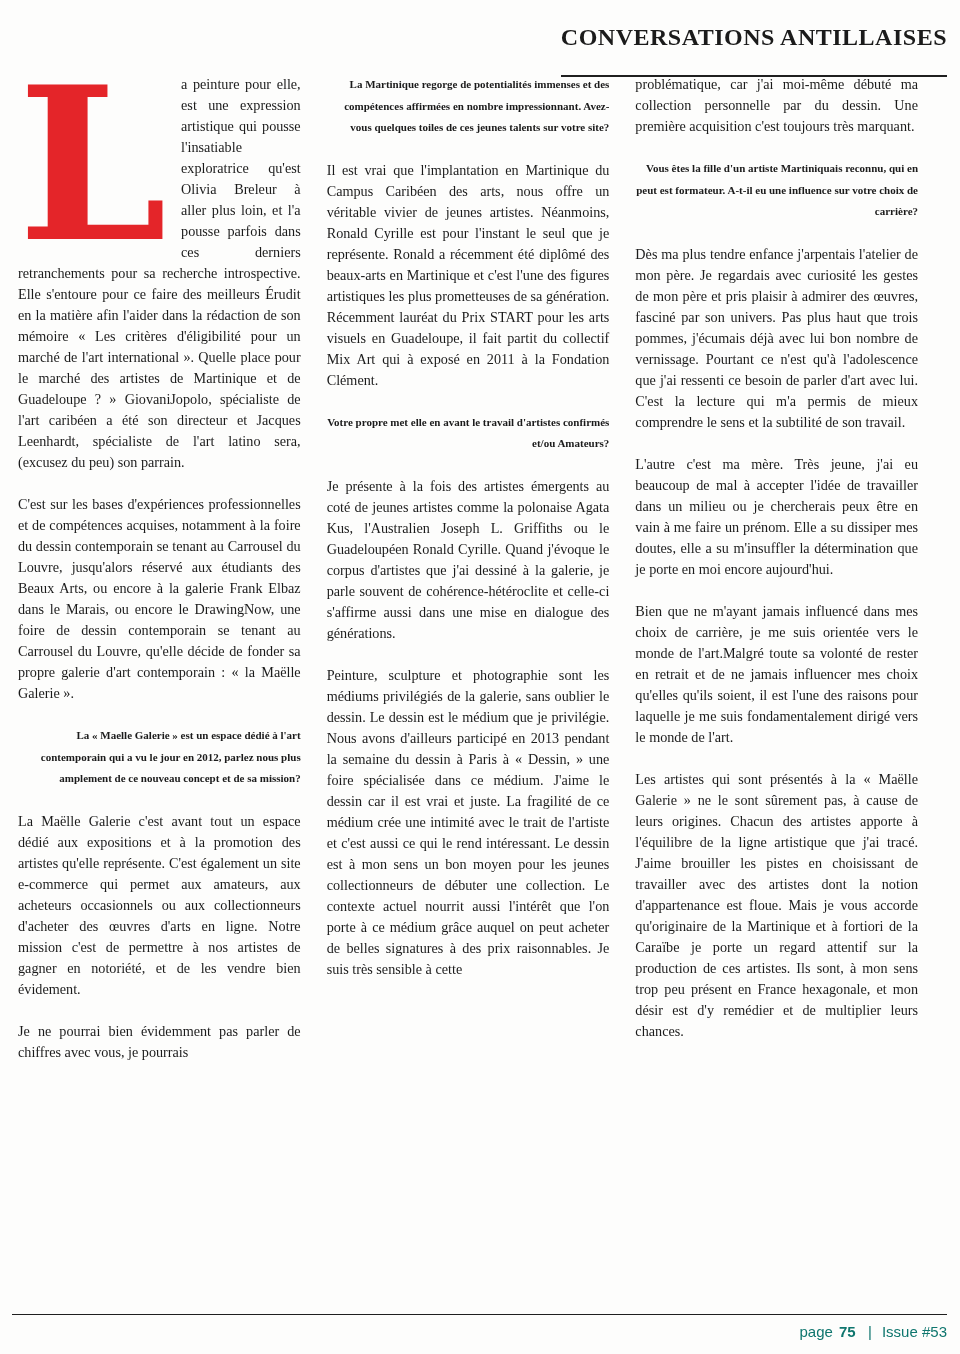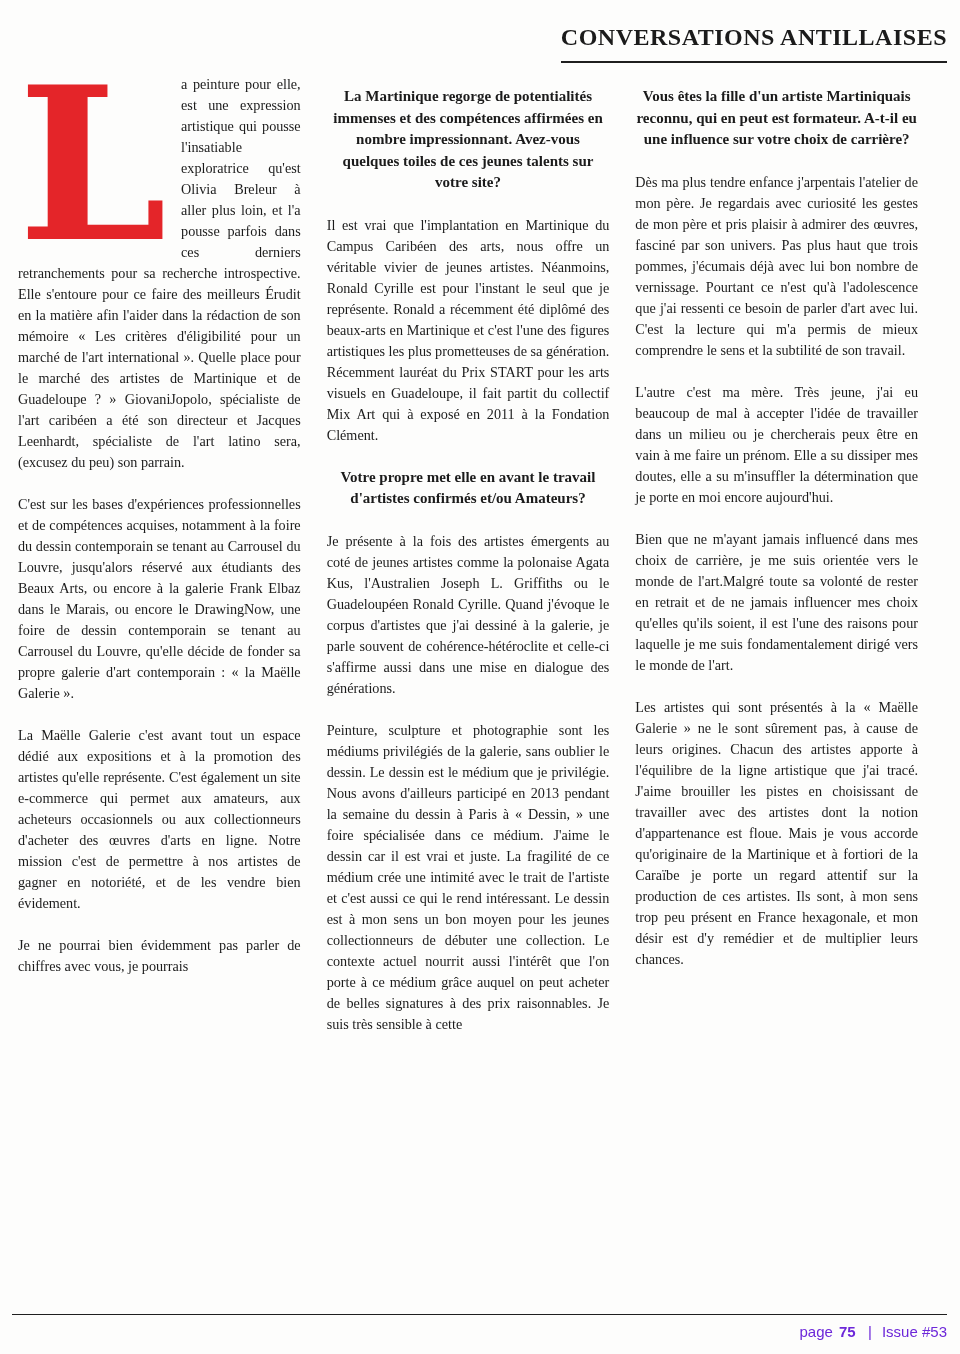--- a/index.html
+++ b/index.html
@@ -10,88 +10,90 @@
     margin: 0 auto;
     background: #fdfdfc;
     font-family: "Liberation Serif", "DejaVu Serif", serif;
     color: #1b1b1b;
     overflow: hidden;
   }
   .mast { position: absolute; top: 24px; right: 13px; text-align: right; }
   .mast-title {
     display: inline-block;
     font-size: 24px; font-weight: bold; letter-spacing: 0.5px;
-    padding-bottom: 10px;
+    padding-bottom: 24px;
     border-bottom: 2px solid #1f1f1f;
     white-space: nowrap;
   }
   .columns {
     position: absolute; top: 74px; left: 18px;
     width: 900px; height: 1228px;
     display: flex; gap: 26px;
     overflow: hidden;
   }
   .col {
     flex: 1 1 0;
     font-size: 14.2px;
     line-height: 21px;
     text-align: justify;
   }
   .body-p { margin: 0 0 21px 0; }
   .q {
-    margin: 12px 0 21px 0;
-    font-size: 15px; font-weight: bold;
+    margin: 0 0 21px 0;
+    font-size: 11px; font-weight: bold;
     line-height: 21.5px;
-    text-align: center;
+    text-align: right;
   }
   .dropcap {
     float: left;
     color: #e42529;
     font-family: "DejaVu Serif", serif;
     font-weight: bold;
     font-size: 212px;
     line-height: 0.82;
     padding: 4px 14px 0 0;
   }
   .foot {
     position: absolute; left: 12px; right: 13px; bottom: 14px;
     font-family: "Liberation Sans", sans-serif;
   }
   .foot-rule { border-top: 1.5px solid #1f1f1f; height: 0; }
-  .foot-text { padding-top: 8px; text-align: right; font-size: 15px; color: #6d28d9; }
+  .foot-text { padding-top: 8px; text-align: right; font-size: 15px; color: #0f766e; }
   .foot-text b { font-weight: bold; margin: 0 2px; }
   .sep { margin: 0 6px; }
 </style>
 </head>
 <body>
 
 <div class="page">
 
   <header class="mast">
     <span class="mast-title">CONVERSATIONS ANTILLAISES</span>
   </header>
 
   <main class="columns">
 
     <section class="col">
       <p class="body-p"><span class="dropcap">L</span><span>a peinture pour elle, est une expression artistique qui pousse l'insatiable exploratrice qu'est Olivia Breleur à aller plus loin, et l'a pousse parfois dans ces derniers retranchements pour sa recherche introspective. Elle s'entoure pour ce faire des meilleurs Érudit en la matière afin l'aider dans la rédaction de son mémoire « Les critères d'éligibilité pour un marché de l'art international ». Quelle place pour le marché des artistes de Martinique et de Guadeloupe ? » GiovaniJopolo, spécialiste de l'art caribéen a été son directeur et Jacques Leenhardt, spécialiste de l'art latino sera, (excusez du peu) son parrain.</span></p>
       <p class="body-p">C'est sur les bases d'expériences professionnelles et de compétences acquises, notamment à la foire du dessin contemporain se tenant au Carrousel du Louvre, jusqu'alors réservé aux étudiants des Beaux Arts,  ou encore à la galerie Frank Elbaz dans le Marais, ou encore le DrawingNow, une foire de dessin contemporain se tenant au Carrousel du Louvre, qu'elle décide de fonder sa propre galerie d'art contemporain : « la Maëlle Galerie ».</p>
+      <h3 class="q">La « Maelle Galerie » est un espace dédié à l'art contemporain qui a vu le jour en 2012, parlez nous plus amplement de ce nouveau concept et de sa mission?</h3>
       <p class="body-p">La Maëlle Galerie c'est avant tout un espace dédié aux expositions et à la promotion des artistes qu'elle représente. C'est également un site e-commerce qui permet aux amateurs, aux acheteurs occasionnels ou aux collectionneurs d'acheter des œuvres d'arts en ligne. Notre mission c'est de permettre à nos artistes de gagner en notoriété, et de les vendre bien évidement.</p>
       <p class="body-p">Je ne pourrai bien évidemment pas parler de chiffres avec vous, je pourrais</p>
     </section>
 
     <section class="col">
       <h3 class="q">La Martinique regorge de potentialités immenses et des compétences affirmées en nombre impressionnant. Avez-vous quelques toiles de ces jeunes talents sur votre site?</h3>
       <p class="body-p">Il est vrai que l'implantation en Martinique du Campus Caribéen des arts, nous offre un véritable vivier de jeunes artistes. Néanmoins, Ronald Cyrille est pour l'instant le seul que je représente. Ronald a récemment été diplômé des beaux-arts en Martinique et c'est l'une des figures artistiques les plus prometteuses de sa génération. Récemment lauréat du Prix START pour les arts visuels en Guadeloupe, il fait partit du collectif Mix Art qui à exposé en 2011 à la Fondation Clément.</p>
       <h3 class="q">Votre propre met elle en avant le travail d'artistes confirmés et/ou Amateurs?</h3>
       <p class="body-p">Je présente à la fois des artistes émergents au coté de jeunes artistes comme la polonaise Agata Kus, l'Australien Joseph L. Griffiths ou le Guadeloupéen Ronald Cyrille. Quand j'évoque le corpus d'artistes que j'ai dessiné à la galerie, je parle souvent de cohérence-hétéroclite et celle-ci s'affirme aussi dans une mise en dialogue des générations.</p>
       <p class="body-p">Peinture, sculpture et photographie sont les médiums privilégiés de la galerie, sans oublier le dessin. Le dessin est le médium que je privilégie. Nous avons d'ailleurs participé en 2013 pendant  la semaine du dessin à Paris à « Dessin, » une foire spécialisée dans ce médium. J'aime le dessin car il est vrai et juste. La fragilité de ce médium crée une intimité avec le trait de l'artiste et c'est aussi ce qui le rend intéressant. Le dessin est à mon sens un bon moyen pour les jeunes collectionneurs de débuter une collection. Le contexte actuel nourrit aussi l'intérêt que l'on porte à ce médium grâce auquel on peut acheter de belles signatures à des prix raisonnables. Je suis très sensible à cette</p>
     </section>
 
     <section class="col">
+      <p class="body-p">problématique, car j'ai moi-même débuté ma collection personnelle par du dessin. Une première acquisition c'est toujours très marquant.</p>
       <h3 class="q">Vous êtes la fille d'un artiste Martiniquais reconnu, qui en peut est formateur. A-t-il eu une influence sur votre choix de carrière?</h3>
       <p class="body-p">Dès ma plus tendre enfance j'arpentais l'atelier de mon père. Je regardais avec curiosité les gestes de mon père et pris plaisir à admirer des œuvres, fasciné par son univers. Pas plus haut que trois pommes, j'écumais déjà avec lui bon nombre de vernissage. Pourtant ce n'est qu'à l'adolescence que j'ai ressenti ce besoin de parler d'art avec lui. C'est la lecture qui m'a permis de mieux comprendre le sens et la subtilité de son travail.</p>
       <p class="body-p">L'autre c'est ma mère. Très jeune, j'ai eu beaucoup de mal à accepter l'idée de travailler dans un milieu ou je chercherais peux être en vain à me faire un prénom. Elle a su dissiper mes doutes, elle a su m'insuffler la détermination que je porte en moi encore aujourd'hui.</p>
       <p class="body-p">Bien que ne m'ayant jamais influencé dans mes choix de carrière, je me suis orientée vers le monde de l'art.Malgré toute sa volonté de rester en retrait et de ne jamais influencer mes choix qu'elles qu'ils soient, il est l'une des raisons pour laquelle je me suis fondamentalement dirigé vers le monde de l'art.</p>
       <p class="body-p">Les artistes qui sont présentés à la « Maëlle Galerie » ne le sont sûrement pas, à cause de leurs origines. Chacun des artistes apporte à l'équilibre de la ligne artistique que j'ai tracé. J'aime brouiller les pistes en choisissant de travailler avec des artistes dont la notion d'appartenance est floue. Mais je vous accorde qu'originaire de la Martinique et à fortiori de la Caraïbe je porte un regard attentif sur la production de ces artistes. Ils sont, à mon sens trop peu présent en France hexagonale, et mon désir est d'y remédier et de multiplier leurs chances.</p>
     </section>
 
   </main>
 
   <footer class="foot">

